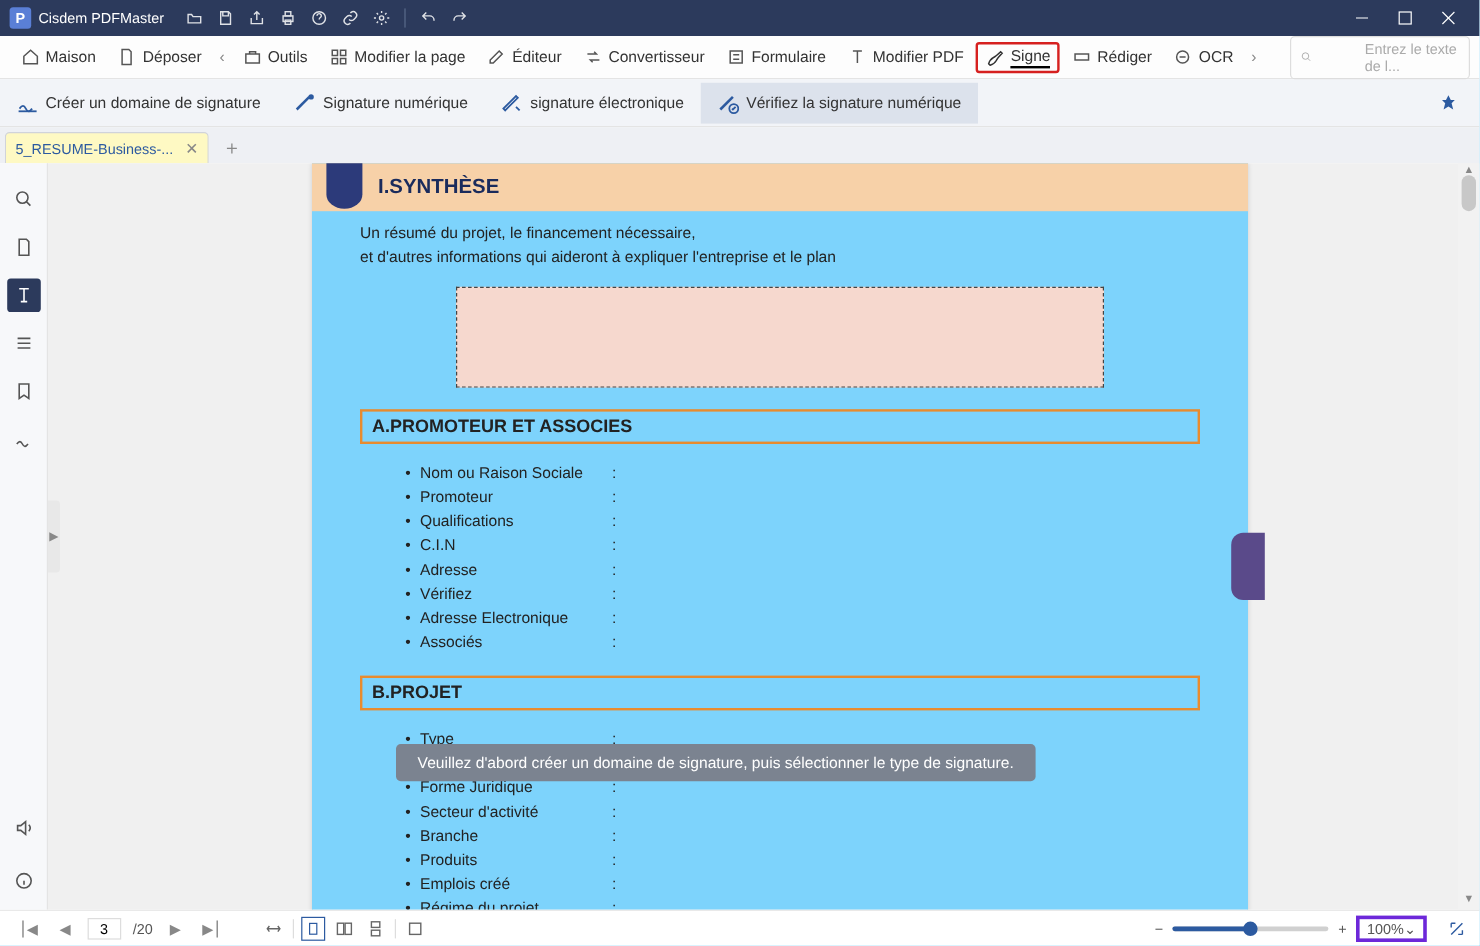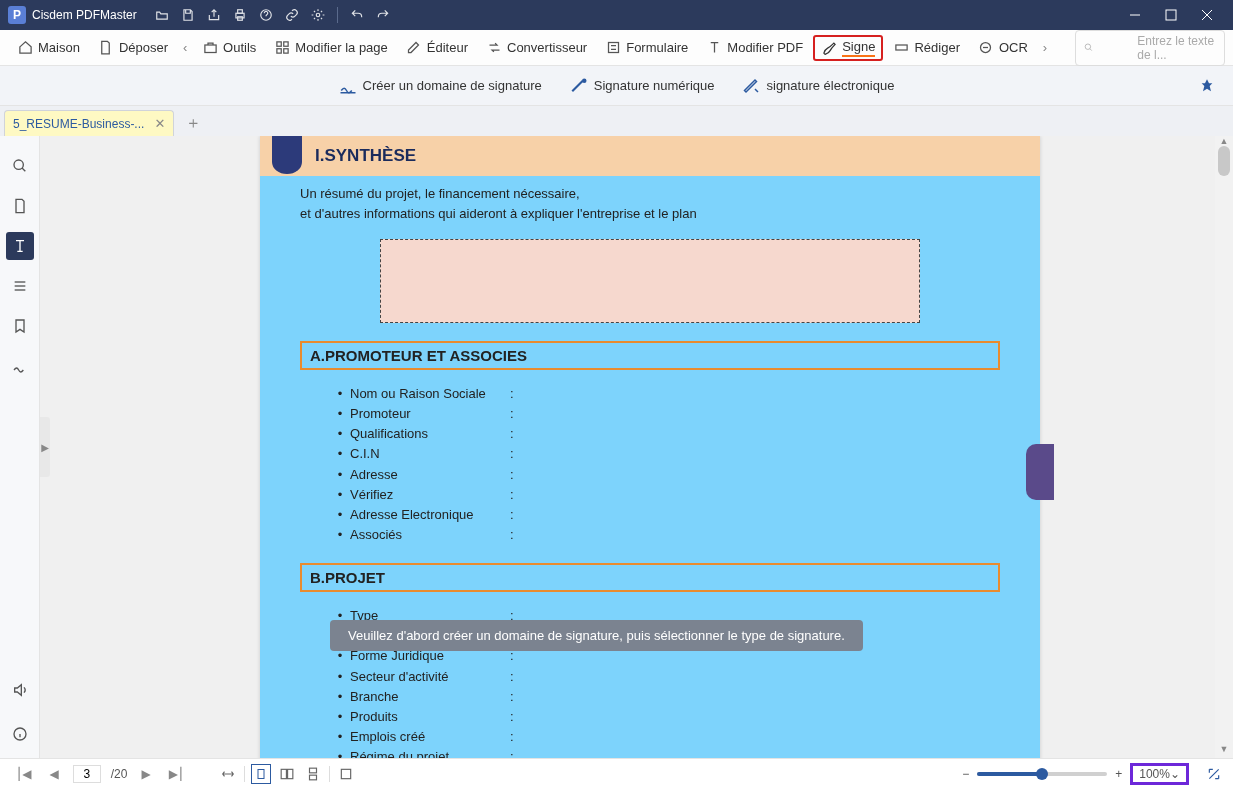--- a/index.html
+++ b/index.html
@@ -10,24 +10,24 @@
 .titlebar .title { margin-right: 12px; }
 .titlebar .tb-icon { width: 22px; height: 22px; display: flex; align-items: center; justify-content: center; margin: 0 2px; cursor: pointer; opacity: 0.85; }
 .titlebar .spacer { flex: 1; }
 .titlebar .win-btn { width: 36px; height: 30px; display: flex; align-items: center; justify-content: center; cursor: pointer; }
 
 .toolbar { height: 36px; background: #fdfdfd; border-bottom: 1px solid #e4e4e4; display: flex; align-items: center; padding: 0 8px; font-size: 13px; color: #333; }
 .toolbar .tbtn { display: flex; align-items: center; padding: 4px 8px; cursor: pointer; border-radius: 3px; margin: 0 1px; white-space: nowrap; }
 .toolbar .tico { width: 16px; height: 16px; margin-right: 5px; display: flex; align-items: center; justify-content: center; color: #555; }
 .toolbar .chev { width: 16px; text-align: center; color: #888; cursor: pointer; }
 .toolbar .highlight { border: 2px solid #d6201f; padding: 2px 6px; }
-.toolbar .highlight .label { border-bottom: 2px solid #f97316; padding-bottom: 1px; }
+.toolbar .highlight .label { border-bottom: 2px solid #000000; padding-bottom: 1px; }
 .toolbar .search { margin-left: auto; border: 1px solid #ddd; border-radius: 4px; padding: 3px 8px; display: flex; align-items: center; width: 150px; color: #aaa; font-size: 12px; gap: 39px; }
 
-.subtoolbar { height: 40px; background: #f2f4f8; border-bottom: 1px solid #e4e4e4; display: flex; align-items: center; justify-content: center; font-size: 13px; color: #333; }
+.subtoolbar { height: 40px; background: #f2f4f8; border-bottom: 1px solid #e4e4e4; display: flex; align-items: center; justify-content: flex-start; font-size: 13px; color: #333; }
 .subtoolbar .sbtn { display: flex; align-items: center; padding: 8px 14px; cursor: pointer; }
 .subtoolbar .sbtn .sico { width: 18px; height: 18px; margin-right: 6px; }
 .subtoolbar .sbtn.active { background: #dce2ec; }
 .subtoolbar .pin { position: absolute; right: 18px; color: #2c5aa0; cursor: pointer; }
 
 .tabbar { height: 30px; background: #eef0f4; display: flex; align-items: flex-end; padding-left: 4px; }
 .tabbar .tab { height: 26px; background: #fef9c3; border: 1px solid #d0d3da; border-bottom: none; border-radius: 4px 4px 0 0; display: flex; align-items: center; padding: 0 8px; font-size: 12px; color: #2c5aa0; max-width: 190px; cursor: pointer; }
 .tabbar .tab .label { overflow: hidden; text-overflow: ellipsis; white-space: nowrap; flex: 1; }
 .tabbar .tab .close { margin-left: 10px; color: #888; cursor: pointer; font-size: 13px; }
 .tabbar .addtab { width: 26px; height: 26px; display: flex; align-items: center; justify-content: center; color: #888; cursor: pointer; margin-left: 6px; }
@@ -282,20 +282,30 @@
     </div>
   <div class="sbtn">
       <span class="sico">
         <svg width="18" height="18" viewBox="0 0 24 24" fill="none" stroke="#2c5aa0" stroke-width="2">
           <path d="M4 20L18 6l-2-2L2 18z"></path>
           <path d="M16 16l4 4"></path>
         </svg>
       </span>
       <span>signature électronique</span>
     </div>
+  <div class="sbtn active">
+      <span class="sico">
+        <svg width="18" height="18" viewBox="0 0 24 24" fill="#2c5aa0">
+          <path d="M4 20L18 6l-2-2L2 18z"></path>
+          <circle cx="18" cy="18" r="5" fill="none" stroke="#2c5aa0" stroke-width="2"></circle>
+          <path d="M16 18l1 1 3-3" fill="none" stroke="#2c5aa0" stroke-width="2"></path>
+        </svg>
+      </span>
+      <span>Vérifiez la signature numérique</span>
+    </div>
   <div class="pin">
       <svg width="16" height="16" viewBox="0 0 24 24" fill="#2c5aa0">
         <path d="M12 2l3 6h5l-4 4 2 8-6-4-6 4 2-8-4-4h5z"></path>
       </svg>
     </div>
 </div>
 
 <div class="tabbar">
   <div class="tab">
     <span class="label">5_RESUME-Business-...</span>

